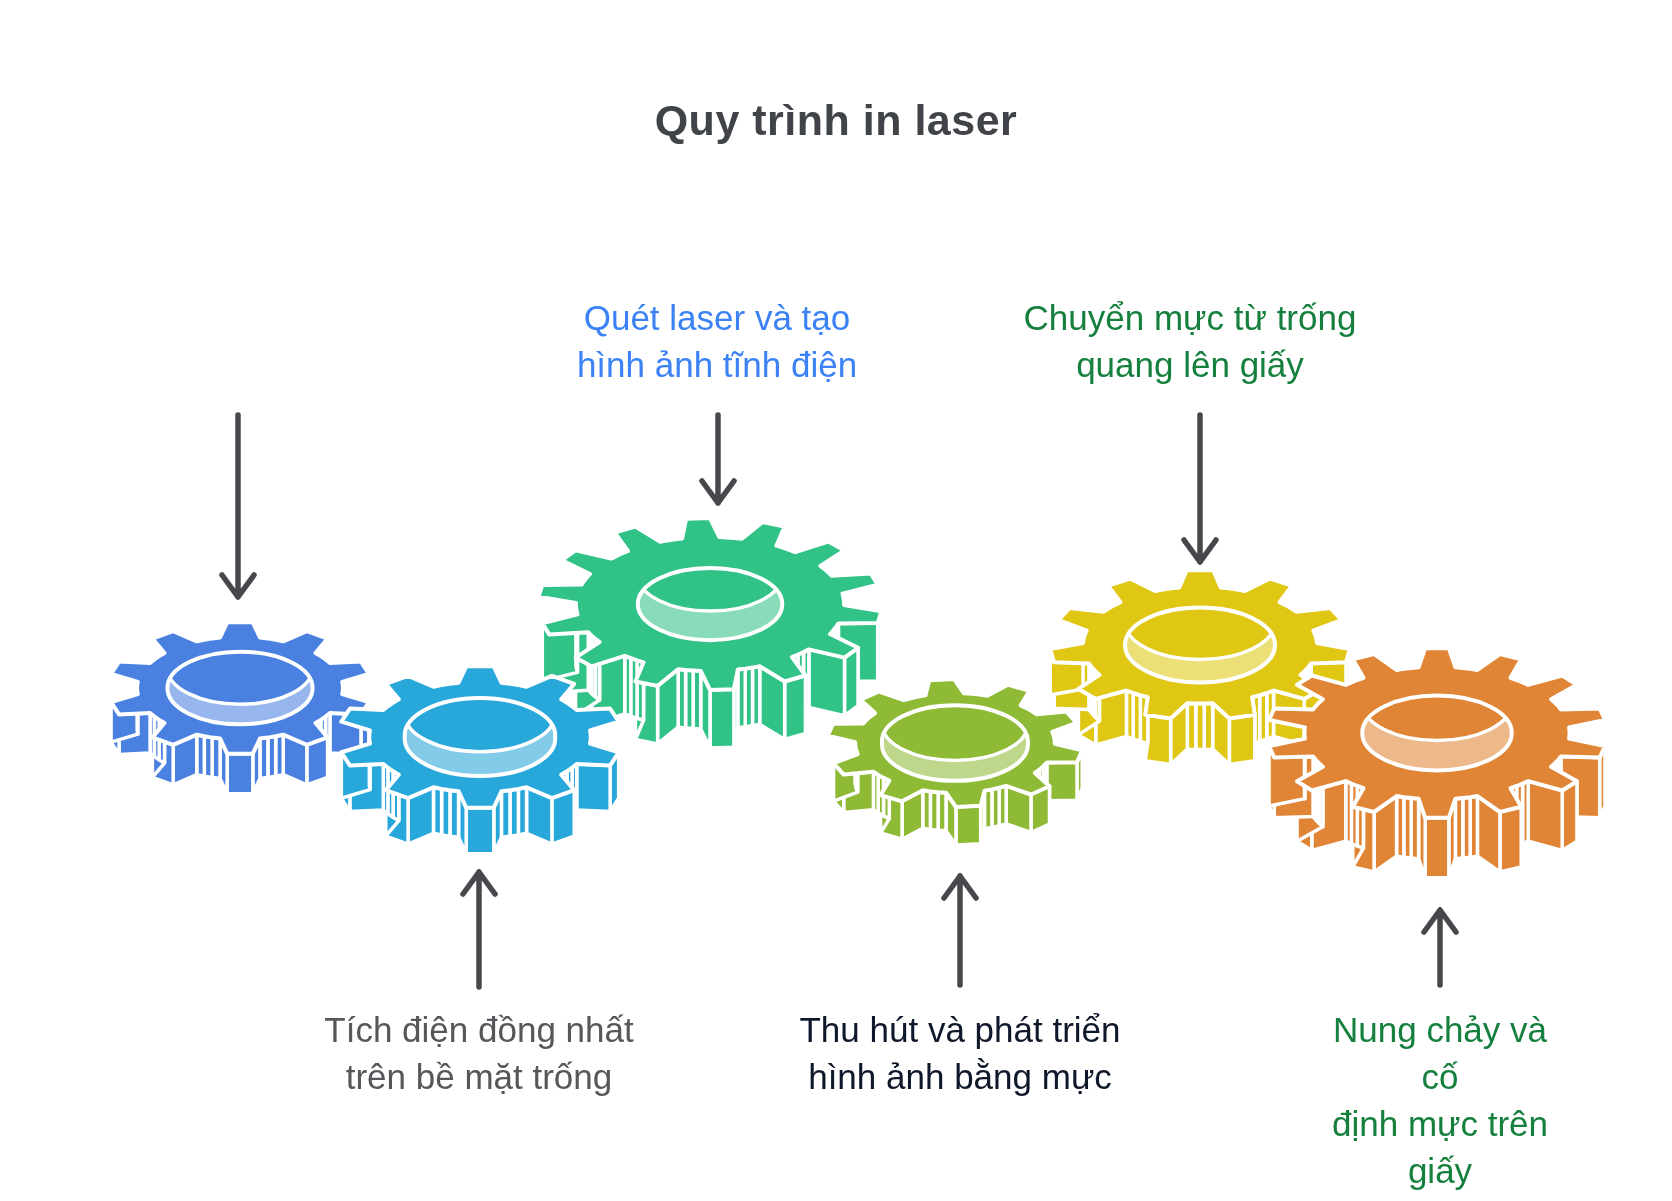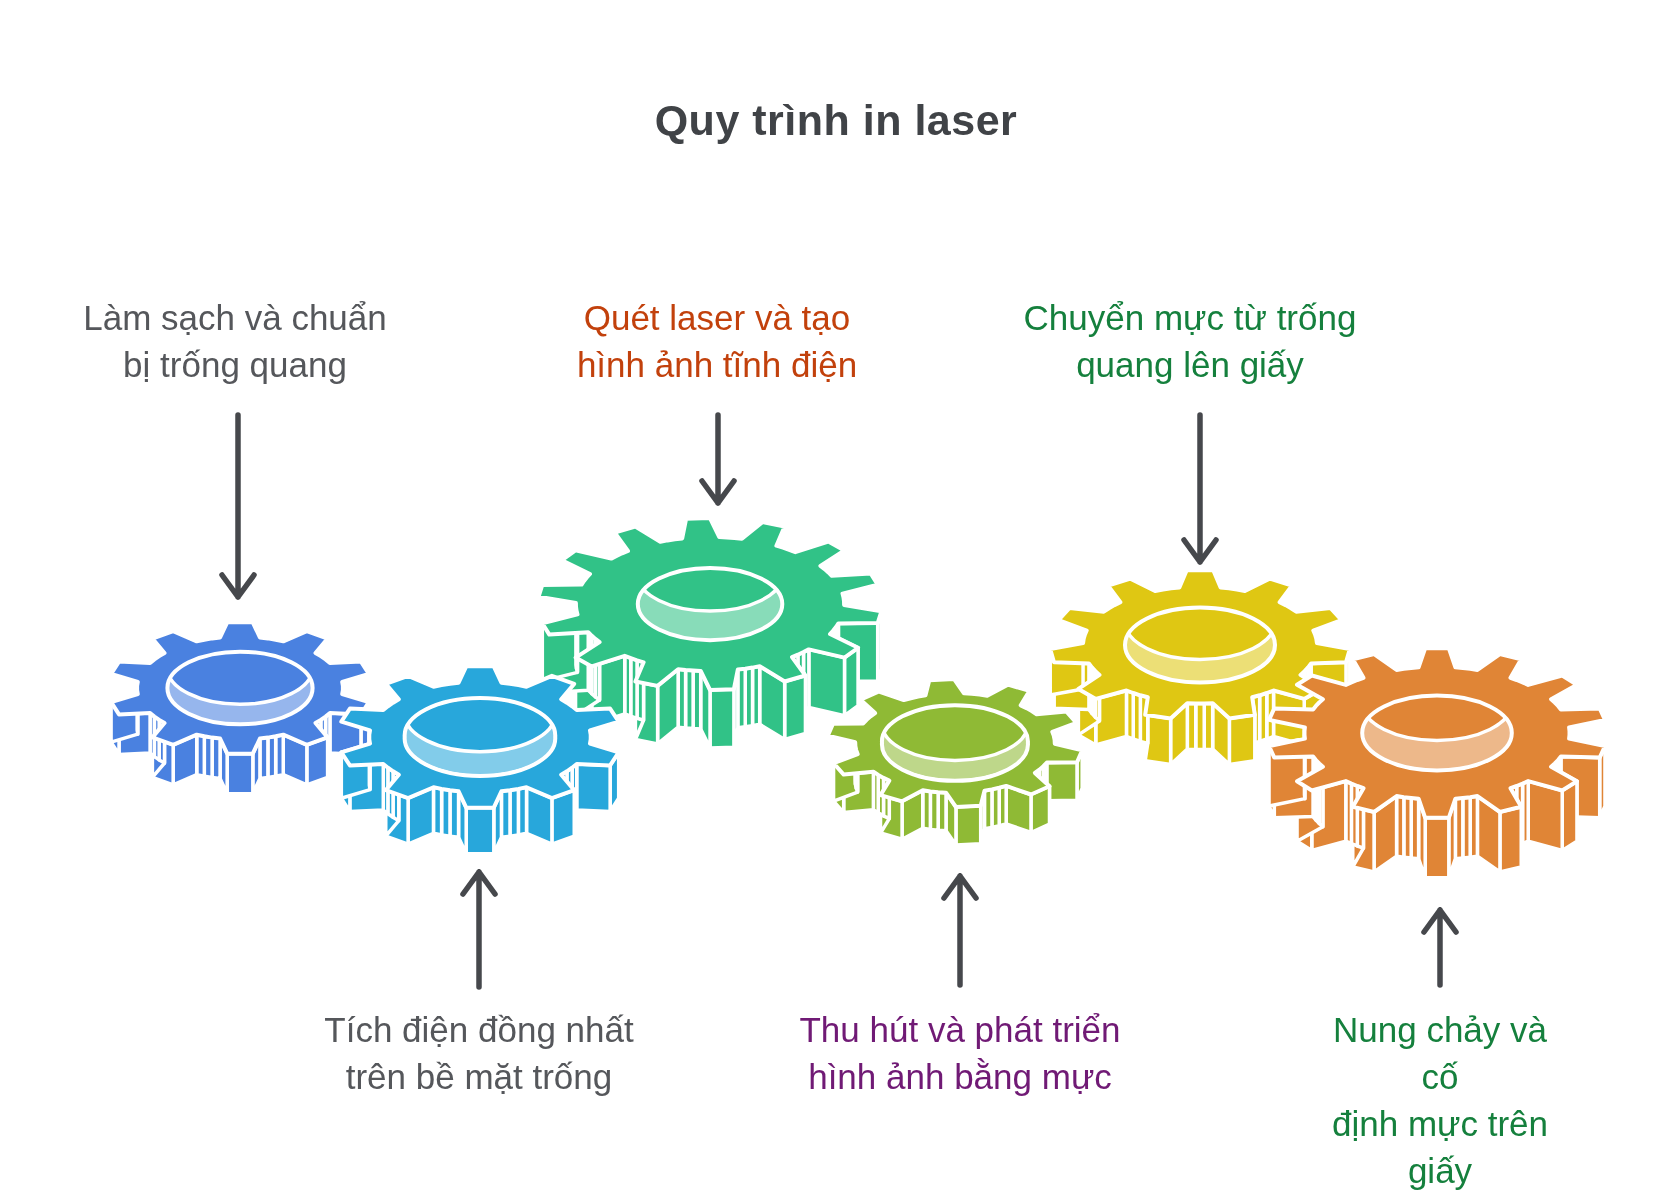--- a/index.html
+++ b/index.html
@@ -289,25 +289,23 @@
       <path d="M238,415 L238,597 M222,575 L238,597 M254,575 L238,597" fill="none" stroke="#46484c" stroke-width="5.5" stroke-linecap="round" stroke-linejoin="round"></path>
       <path d="M479,987 L479,872 M463,894 L479,872 M495,894 L479,872" fill="none" stroke="#46484c" stroke-width="5.5" stroke-linecap="round" stroke-linejoin="round"></path>
       <path d="M718,415 L718,503 M702,481 L718,503 M734,481 L718,503" fill="none" stroke="#46484c" stroke-width="5.5" stroke-linecap="round" stroke-linejoin="round"></path>
       <path d="M960,985 L960,876 M944,898 L960,876 M976,898 L960,876" fill="none" stroke="#46484c" stroke-width="5.5" stroke-linecap="round" stroke-linejoin="round"></path>
       <path d="M1200,415 L1200,562 M1184,540 L1200,562 M1216,540 L1200,562" fill="none" stroke="#46484c" stroke-width="5.5" stroke-linecap="round" stroke-linejoin="round"></path>
       <path d="M1440,985 L1440,910 M1424,932 L1440,910 M1456,932 L1440,910" fill="none" stroke="#46484c" stroke-width="5.5" stroke-linecap="round" stroke-linejoin="round"></path>
     </svg>
 
   <div class="title" style="color: rgb(64, 67, 71);">Quy trình in laser</div>
 
-  <div class="label" style="color: rgb(85, 87, 91); left: 235px; top: 294px;">Làm sạch và chuẩn
-bị trống quang</div>
   <div class="label" style="color: rgb(85, 87, 91); left: 479px; top: 1006px; text-align: center;">Tích điện đồng nhất
 trên bề mặt trống</div>
-  <div class="label" style="color: #c2410c; left: 717px; top: 294px;">Quét laser và tạo
+  <div class="label" style="color: #3b82f6; left: 717px; top: 294px;">Quét laser và tạo
 hình ảnh tĩnh điện</div>
-  <div class="label" style="color: #701a75; left: 960px; top: 1006px;">Thu hút và phát triển
+  <div class="label" style="color: #0f172a; left: 960px; top: 1006px;">Thu hút và phát triển
 hình ảnh bằng mực</div>
   <div class="label" style="color: #15803d; left: 1190px; top: 294px;">Chuyển mực từ trống
 quang lên giấy</div>
   <div class="label" style="color: #15803d; left: 1440px; top: 1006px;">Nung chảy và cố
 định mực trên giấy</div>
 </div>
 
 </body></html>

